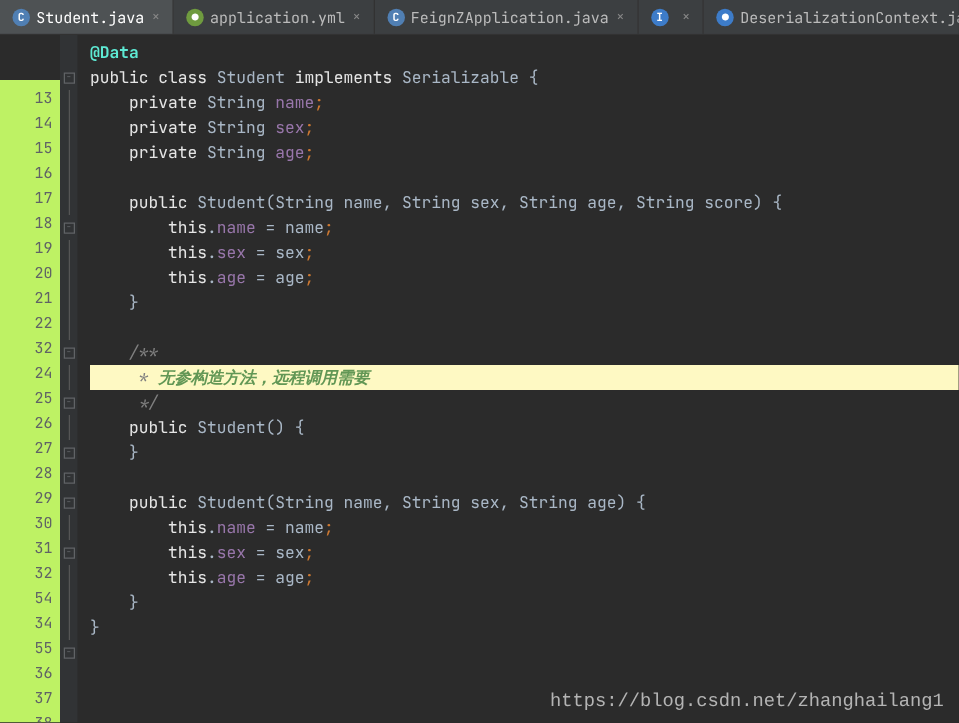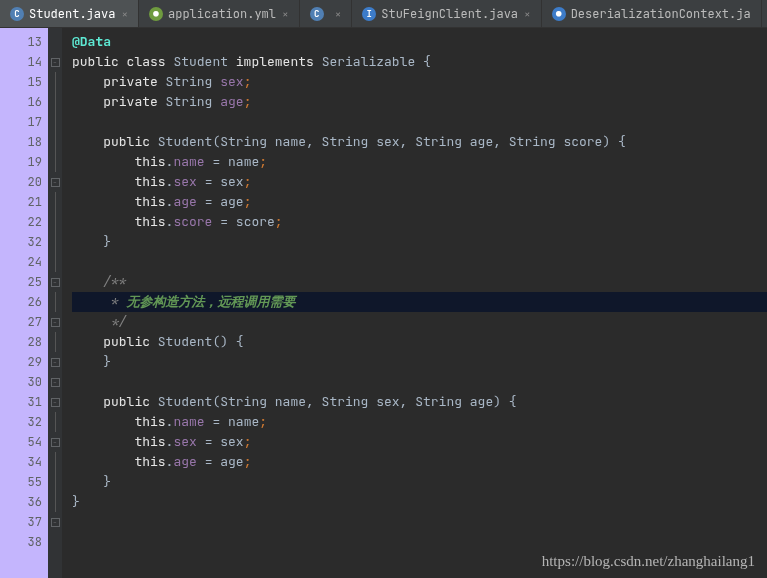--- a/index.html
+++ b/index.html
@@ -47,27 +47,28 @@
       margin-left: 6px;
       color: #888;
       font-size: 11px;
     }
     .editor {
       display: flex;
       height: calc(100% - 28px);
     }
     .gutter {
       width: 48px;
-      background: #c4b5fd;
+      background: #bef264;
       color: #606366;
       text-align: right;
       padding: 4px 6px 0 0;
       font-size: 12px;
       line-height: 20px;
       user-select: none;
+      margin-top: 36px;
     }
     .gutter-line {
       height: 20px;
       display: flex;
       justify-content: flex-end;
       align-items: center;
       position: relative;
     }
     .fold-gutter {
       width: 14px;
@@ -103,35 +104,35 @@
       padding: 4px 0 0 10px;
       line-height: 20px;
       font-size: 13px;
       position: relative;
     }
     .code-line {
       height: 20px;
       white-space: pre;
     }
     .code-line.highlighted {
-      background: #0f172a;
+      background: #fef9c3;
     }
     .kw { color: #e5e5e5; }
     .ann { color: #5eead4; font-weight: bold; }
     .field { color: #9876aa; }
     .comment { color: #808080; font-style: italic; }
     .comment-bold { color: #629755; font-style: italic; font-weight: bold; }
     .semi { color: #cc7832; }
     .watermark {
       position: absolute;
       bottom: 8px;
       right: 12px;
       color: #cccccc;
       font-size: 15px;
-      font-family: Liberation Serif, serif;
+      font-family: Liberation Mono, monospace;
       opacity: 0.85;
     }
     .icon-java { background: #507fb3; border-radius: 50%; color: white; font-size: 9px; font-weight: bold; }
     .icon-yml { background: #6f9b3f; border-radius: 50%; color: white; font-size: 9px; font-weight: bold; }
     .icon-blue { background: #3d7cc9; border-radius: 50%; color: white; font-size: 9px; font-weight: bold; }
   </style>
 </head>
 <body>
 
 <div class="tabs">
@@ -140,25 +141,25 @@
     <span>Student.java</span>
     <span class="tab-close">×</span>
   </div>
   <div class="tab">
     <span class="tab-icon icon-yml">●</span>
     <span>application.yml</span>
     <span class="tab-close">×</span>
   </div>
   <div class="tab">
     <span class="tab-icon icon-java">C</span>
+    <span>FeignZApplication.java</span>
     <span class="tab-close">×</span>
   </div>
   <div class="tab">
     <span class="tab-icon icon-blue">I</span>
-    <span>StuFeignClient.java</span>
     <span class="tab-close">×</span>
   </div>
   <div class="tab">
     <span class="tab-icon icon-blue">●</span>
     <span>DeserializationContext.ja</span>
   </div>
 </div>
 
 <div class="editor">
   <div class="gutter" id="gutter">
@@ -261,28 +262,28 @@
         <div class="fold-vline"></div>
       </div>
       <div class="fold-line">
         <div class="fold-icon">−</div>
       </div>
       <div class="fold-line"></div>
     </div>
   <div class="code">
     <div class="code-line"><span class="ann">@Data</span></div>
     <div class="code-line"><span class="kw">public class </span><span>Student </span><span class="kw">implements </span><span>Serializable {</span></div>
+    <div class="code-line">    <span class="kw">private </span><span>String </span><span class="field">name</span><span class="semi">;</span></div>
     <div class="code-line">    <span class="kw">private </span><span>String </span><span class="field">sex</span><span class="semi">;</span></div>
     <div class="code-line">    <span class="kw">private </span><span>String </span><span class="field">age</span><span class="semi">;</span></div>
     <div class="code-line"></div>
     <div class="code-line">    <span class="kw">public </span><span>Student</span><span>(String name, String sex, String age, String score) {</span></div>
     <div class="code-line">        <span class="kw">this</span><span>.</span><span class="field">name</span><span> = name</span><span class="semi">;</span></div>
     <div class="code-line">        <span class="kw">this</span><span>.</span><span class="field">sex</span><span> = sex</span><span class="semi">;</span></div>
     <div class="code-line">        <span class="kw">this</span><span>.</span><span class="field">age</span><span> = age</span><span class="semi">;</span></div>
-    <div class="code-line">        <span class="kw">this</span><span>.</span><span class="field">score</span><span> = score</span><span class="semi">;</span></div>
     <div class="code-line">    <span>}</span></div>
     <div class="code-line"></div>
     <div class="code-line">    <span class="comment">/**</span></div>
     <div class="code-line highlighted">    <span class="comment"> * </span><span class="comment-bold">无参构造方法，远程调用需要</span></div>
     <div class="code-line">    <span class="comment"> */</span></div>
     <div class="code-line">    <span class="kw">public </span><span>Student</span><span>() {</span></div>
     <div class="code-line">    <span>}</span></div>
     <div class="code-line"></div>
     <div class="code-line">    <span class="kw">public </span><span>Student</span><span>(String name, String sex, String age) {</span></div>
     <div class="code-line">        <span class="kw">this</span><span>.</span><span class="field">name</span><span> = name</span><span class="semi">;</span></div>

